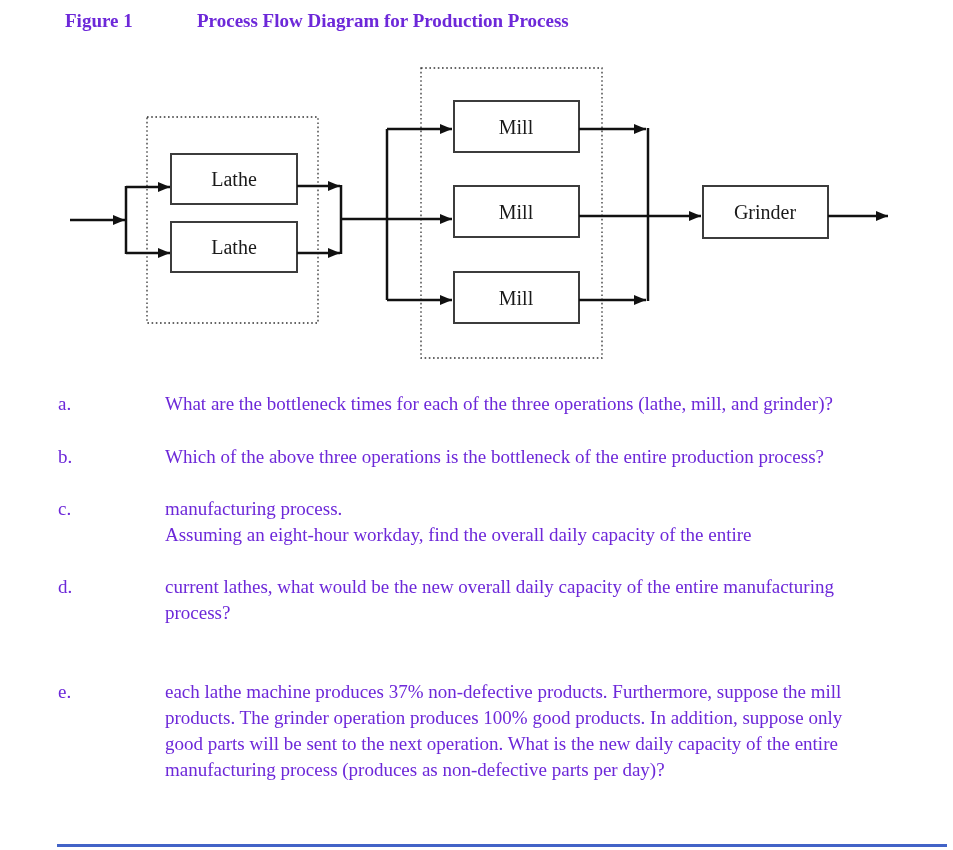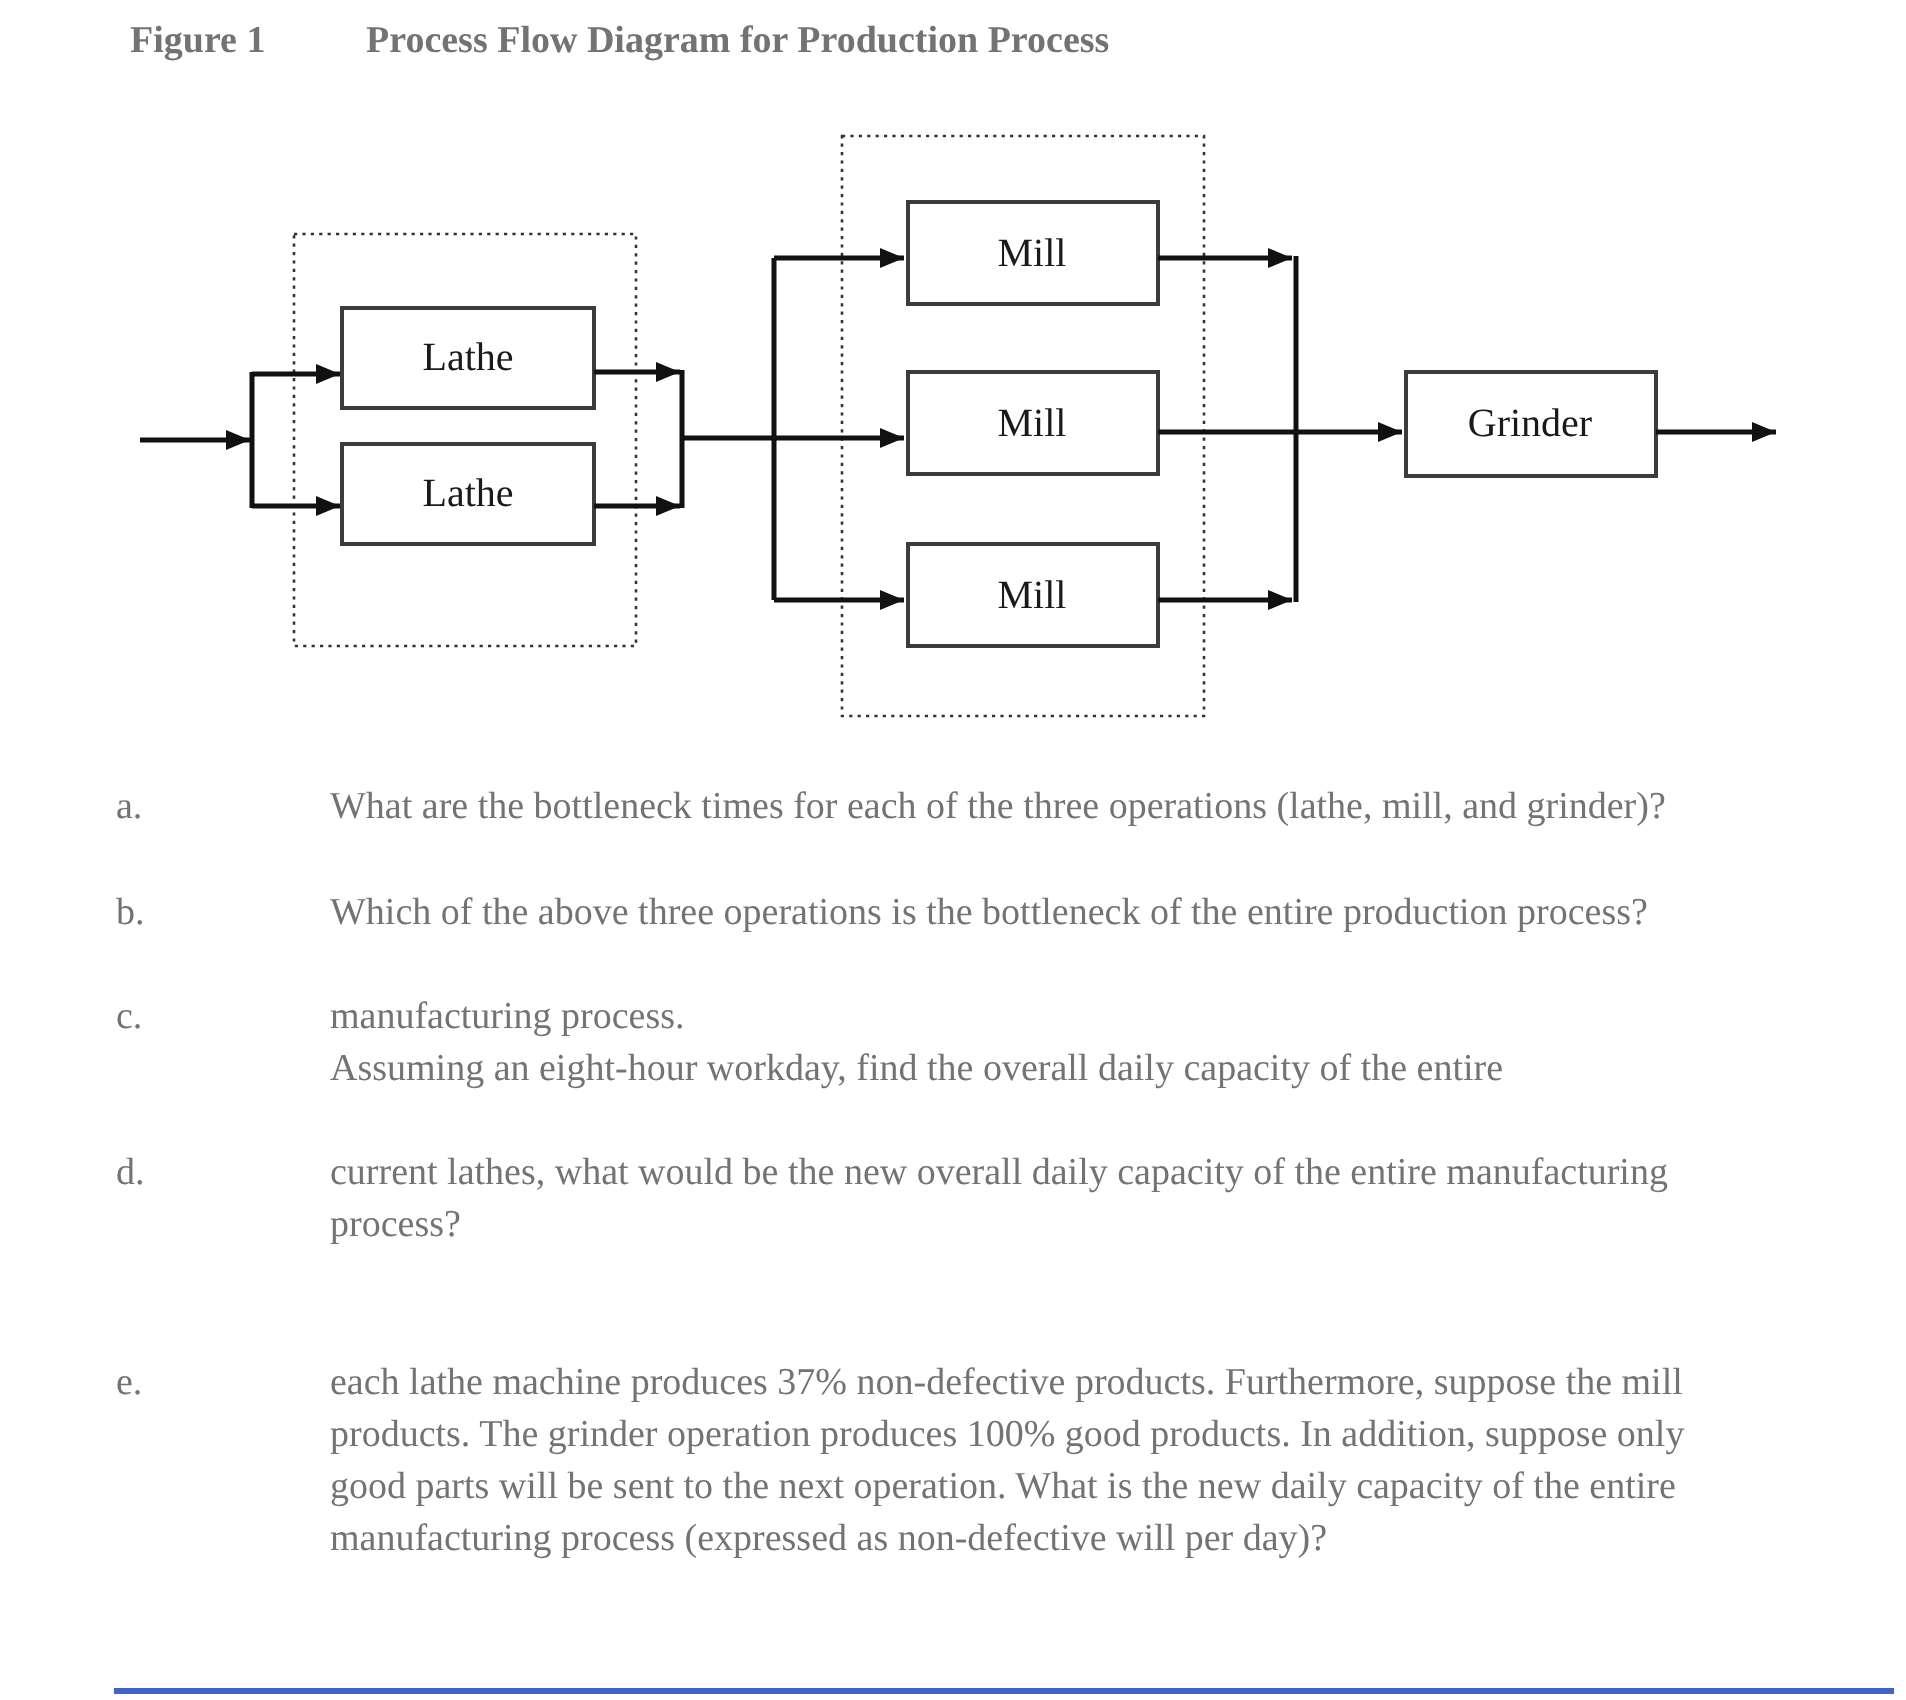--- a/index.html
+++ b/index.html
@@ -1,26 +1,26 @@
 <!DOCTYPE html>
 <html><head>
 <meta charset="utf-8">
 <style>
   html,body { margin:0; padding:0; background:#ffffff; }
   .page {
     position:relative;
     width:953px; height:850px;
     background:#ffffff;
     font-family:"Liberation Serif","DejaVu Serif",serif;
-    color:#737373;
+    color:#6d28d9;
     overflow:hidden;
   }
   .title-row { position:absolute; top:10px; left:0; width:953px; height:26px; }
   .fig-label { position:absolute; left:65px; top:0; font-size:19px; font-weight:bold; white-space:nowrap; }
-  .fig-title { position:absolute; left:183px; top:0; font-size:19px; font-weight:bold; white-space:nowrap; }
+  .fig-title { position:absolute; left:197px; top:0; font-size:19px; font-weight:bold; white-space:nowrap; }
 
   .diagram { position:absolute; left:0; top:40px; width:953px; height:340px; }
 
   .q { position:absolute; left:58px; display:flex; font-size:19px; line-height:26px; }
   .q-label { width:69px; flex:0 0 69px; }
   .q-line { white-space:nowrap;margin-left:38px; }
 
   .bottom-rule { position:absolute; left:57px; top:844px; width:890px; height:3px; }
 
   svg text { font-family:"Liberation Serif","DejaVu Serif",serif; }
@@ -111,19 +111,19 @@
       <div class="q-line">process?</div>
     </div>
   </div>
 
   <div class="q" style="top:679px">
     <div class="q-label">e.</div>
     <div class="q-text">
       <div class="q-line">each lathe machine produces 37% non-defective products. Furthermore, suppose the mill</div>
       <div class="q-line">products. The grinder operation produces 100% good products. In addition, suppose only</div>
       <div class="q-line">good parts will be sent to the next operation. What is the new daily capacity of the entire</div>
-      <div class="q-line">manufacturing process (expressed as non-defective will per day)?</div>
+      <div class="q-line">manufacturing process (produces as non-defective parts per day)?</div>
     </div>
   </div>
 
   <div class="bottom-rule" style="background:#4263c7"></div>
 
 </div>
 
 </body></html>

